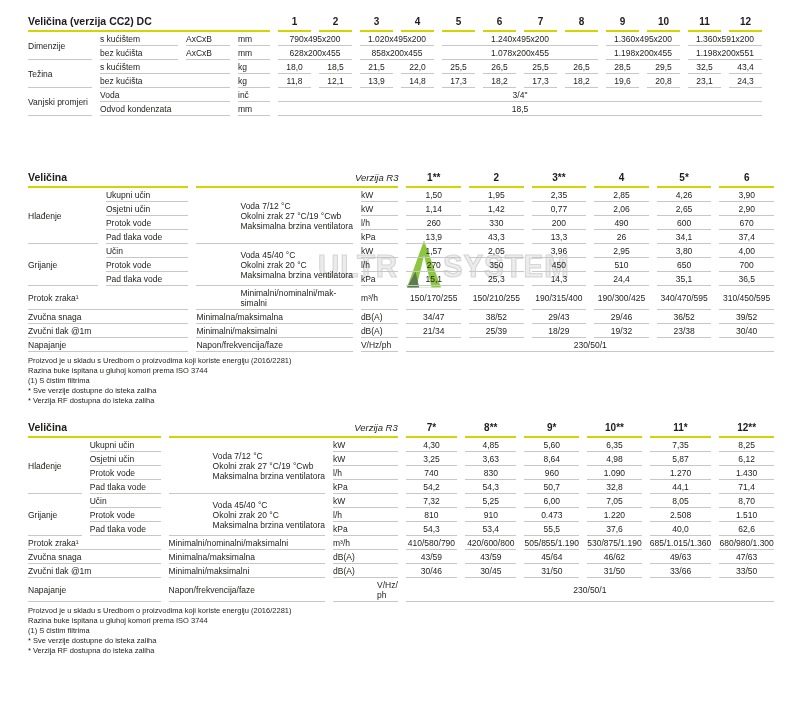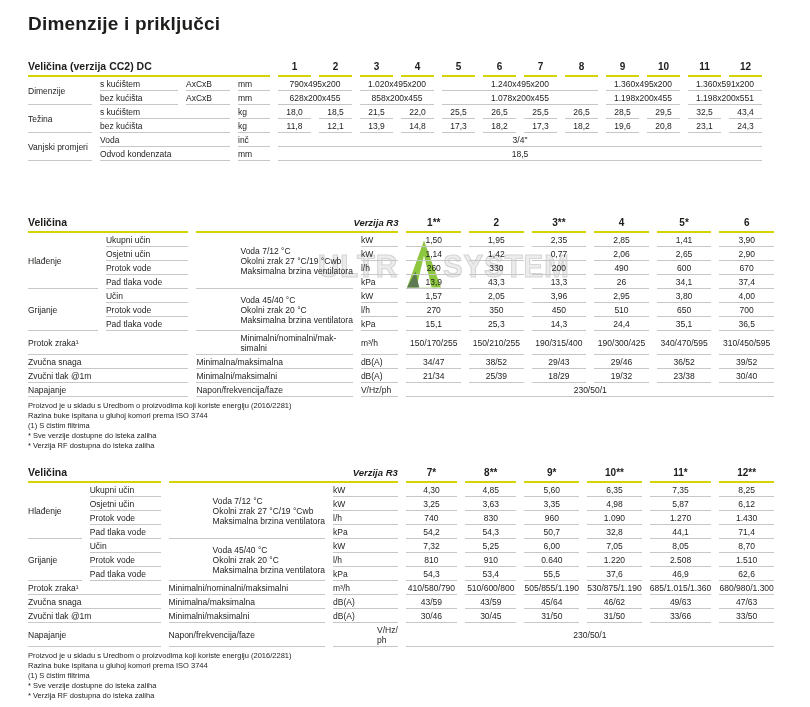--- a/index.html
+++ b/index.html
@@ -18,21 +18,21 @@
   .page-title{font-size:19px;font-weight:700;margin:0 0 23px 0;letter-spacing:.2px;}
   .tbl-section{position:relative;z-index:1;}
   #t0{margin-bottom:53px;}
   #t1{margin-bottom:13px;}
 
   table{border-collapse:separate;border-spacing:8px 0;margin-left:-8px;table-layout:fixed;}
   th{border-bottom:2px solid var(--yellow);padding:2px 0 3px 0;vertical-align:bottom;}
   td{border-bottom:1px solid var(--line);padding:1.5px 0;vertical-align:middle;
      font-size:8.5px;line-height:10px;}
   th.tt{text-align:left;font-size:10.5px;font-weight:700;white-space:nowrap;}
-  th.tv{text-align:right;font-size:9.5px;font-weight:700;font-style:italic;white-space:nowrap;margin-top:32px;}
+  th.tv{text-align:right;font-size:9.5px;font-weight:400;font-style:italic;white-space:nowrap;margin-top:32px;}
   th.col{text-align:center;font-size:10px;font-weight:700;white-space:nowrap;}
   td.g,td.s,td.c,td.u,td.l{text-align:left;white-space:nowrap;}
   td.v{text-align:center;white-space:nowrap;}
   td.c div,td.u div{white-space:nowrap;margin-left:44px;}
   .footnotes{margin-top:4px;font-size:7.5px;line-height:10px;}
   .footnotes div{white-space:nowrap;}
 
   .watermark{
     position:absolute;left:318px;top:240px;z-index:0;
     display:flex;align-items:center;
@@ -54,21 +54,20 @@
     <span class="wm-logo">
       <svg width="34" height="48" viewBox="0 0 36 50">
         <polygon points="18,0 36,50 0,50" fill="#8dc63f"></polygon>
         <polygon points="18,16 26,50 10,50" fill="#ffffff"></polygon>
         <polygon points="0,50 9,33 13,50" fill="#5d7a52"></polygon>
       </svg>
     </span>
     <span class="wm-text">SYSTEM</span>
   </div>
 
-  <h1 class="page-title">Dimenzije i priključci</h1>
 
   <section class="tbl-section" id="t0">
       <table class="spec">
         <colgroup>
           <col style="width: 64px;">
           <col style="width: 78px;">
           <col style="width: 44px;">
           <col style="width: 32px;">
           <col style="width: 33px;">
           <col style="width: 33px;">
@@ -202,21 +201,21 @@
             <td class="c" rowspan="4">
               <div>Voda 7/12 °C</div>
               <div>Okolni zrak 27 °C/19 °Cwb</div>
               <div>Maksimalna brzina ventilatora</div>
             </td>
             <td class="u">kW</td>
             <td class="v">1,50</td>
             <td class="v">1,95</td>
             <td class="v">2,35</td>
             <td class="v">2,85</td>
-            <td class="v">1,41</td>
+            <td class="v">4,26</td>
             <td class="v">3,90</td>
           </tr>
           <tr>
             <td class="s">Osjetni učin</td>
             <td class="u">kW</td>
             <td class="v">1,14</td>
             <td class="v">1,42</td>
             <td class="v">0,77</td>
             <td class="v">2,06</td>
             <td class="v">2,65</td>
@@ -371,21 +370,21 @@
             <td class="v">5,60</td>
             <td class="v">6,35</td>
             <td class="v">7,35</td>
             <td class="v">8,25</td>
           </tr>
           <tr>
             <td class="s">Osjetni učin</td>
             <td class="u">kW</td>
             <td class="v">3,25</td>
             <td class="v">3,63</td>
-            <td class="v">3,35</td>
+            <td class="v">8,64</td>
             <td class="v">4,98</td>
             <td class="v">5,87</td>
             <td class="v">6,12</td>
           </tr>
           <tr>
             <td class="s">Protok vode</td>
             <td class="u">l/h</td>
             <td class="v">740</td>
             <td class="v">830</td>
             <td class="v">960</td>
@@ -417,41 +416,41 @@
             <td class="v">6,00</td>
             <td class="v">7,05</td>
             <td class="v">8,05</td>
             <td class="v">8,70</td>
           </tr>
           <tr>
             <td class="s">Protok vode</td>
             <td class="u">l/h</td>
             <td class="v">810</td>
             <td class="v">910</td>
-            <td class="v">0.640</td>
+            <td class="v">0.473</td>
             <td class="v">1.220</td>
             <td class="v">2.508</td>
             <td class="v">1.510</td>
           </tr>
           <tr>
             <td class="s">Pad tlaka vode</td>
             <td class="u">kPa</td>
             <td class="v">54,3</td>
             <td class="v">53,4</td>
             <td class="v">55,5</td>
             <td class="v">37,6</td>
-            <td class="v">46,9</td>
+            <td class="v">40,0</td>
             <td class="v">62,6</td>
           </tr>
           <tr>
             <td class="l" colspan="2">Protok zraka¹</td>
             <td class="c" rowspan="1">Minimalni/nominalni/maksimalni</td>
             <td class="u">m³/h</td>
             <td class="v">410/580/790</td>
-            <td class="v">510/600/800</td>
+            <td class="v">420/600/800</td>
             <td class="v">505/855/1.190</td>
             <td class="v">530/875/1.190</td>
             <td class="v">685/1.015/1.360</td>
             <td class="v">680/980/1.300</td>
           </tr>
           <tr>
             <td class="l" colspan="2">Zvučna snaga</td>
             <td class="c" rowspan="1">Minimalna/maksimalna</td>
             <td class="u">dB(A)</td>
             <td class="v">43/59</td>

